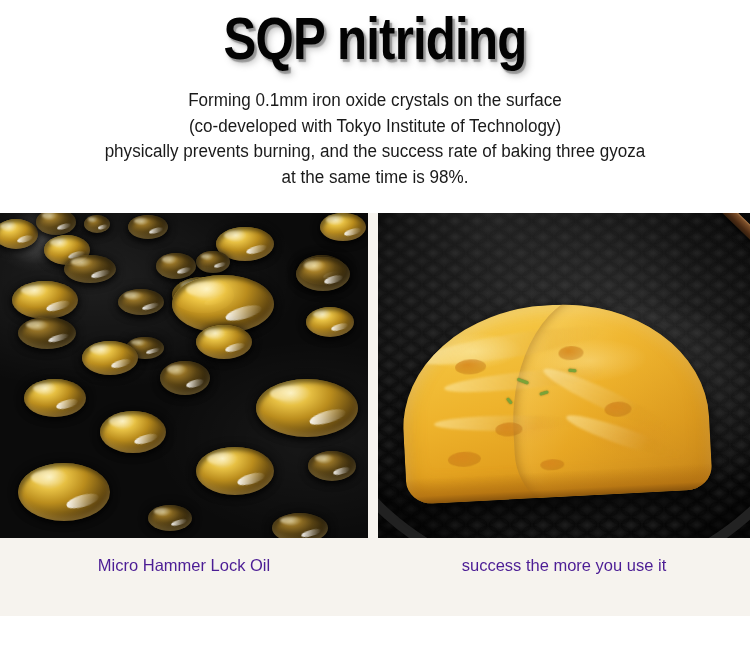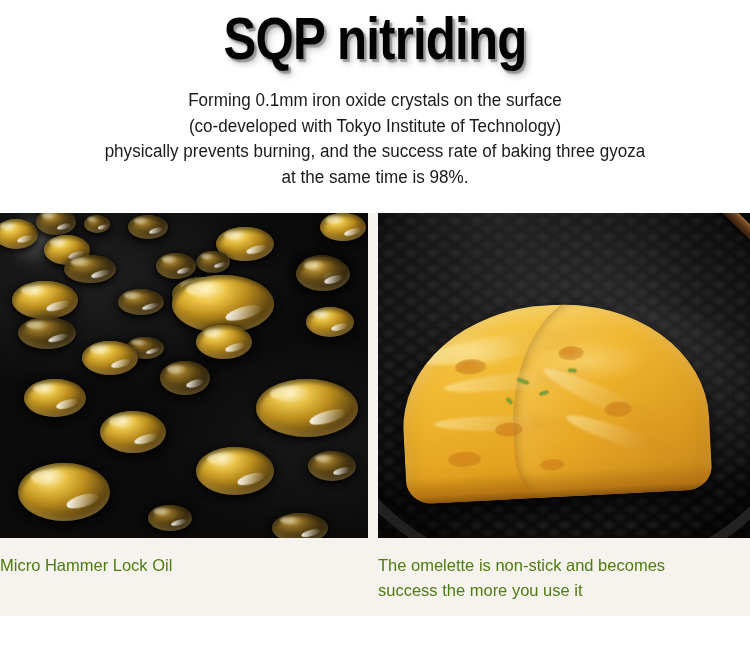--- a/index.html
+++ b/index.html
@@ -282,22 +282,22 @@
     top: 538px;
     width: 750px;
     height: 78px;
     background: #f6f3ee;
   }
   .cap {
     position: absolute;
     top: 15px;
     font-size: 16.5px;
     line-height: 25px;
-    color: #4d7c0f;
-    text-align: left;
+    color: #4c1d95;
+    text-align: center;
   }
   .cap-left  { left: 0;   width: 368px; }
   .cap-right { left: 378px; width: 372px; }
   .cap .ln { display: block; white-space: nowrap; }
 
   .footer {
     position: absolute;
     left: 0;
     top: 616px;
     width: 750px;
@@ -392,19 +392,18 @@
       <div class="chopstick" style="left:168px; top:30px; width:260px; height:11px; transform:rotate(38deg);"></div>
       <div class="chopstick" style="left:150px; top:58px; width:268px; height:11px; transform:rotate(44deg);"></div>
     </div>
   </div>
 
   <div class="captions">
     <div class="cap cap-left">
       <span class="ln">Micro Hammer Lock Oil</span>
     </div>
     <div class="cap cap-right">
-      <span class="ln">The omelette is non-stick and becomes</span>
       <span class="ln">success the more you use it</span>
     </div>
   </div>
 
   <div class="footer"></div>
 </div>
 
 </body></html>

